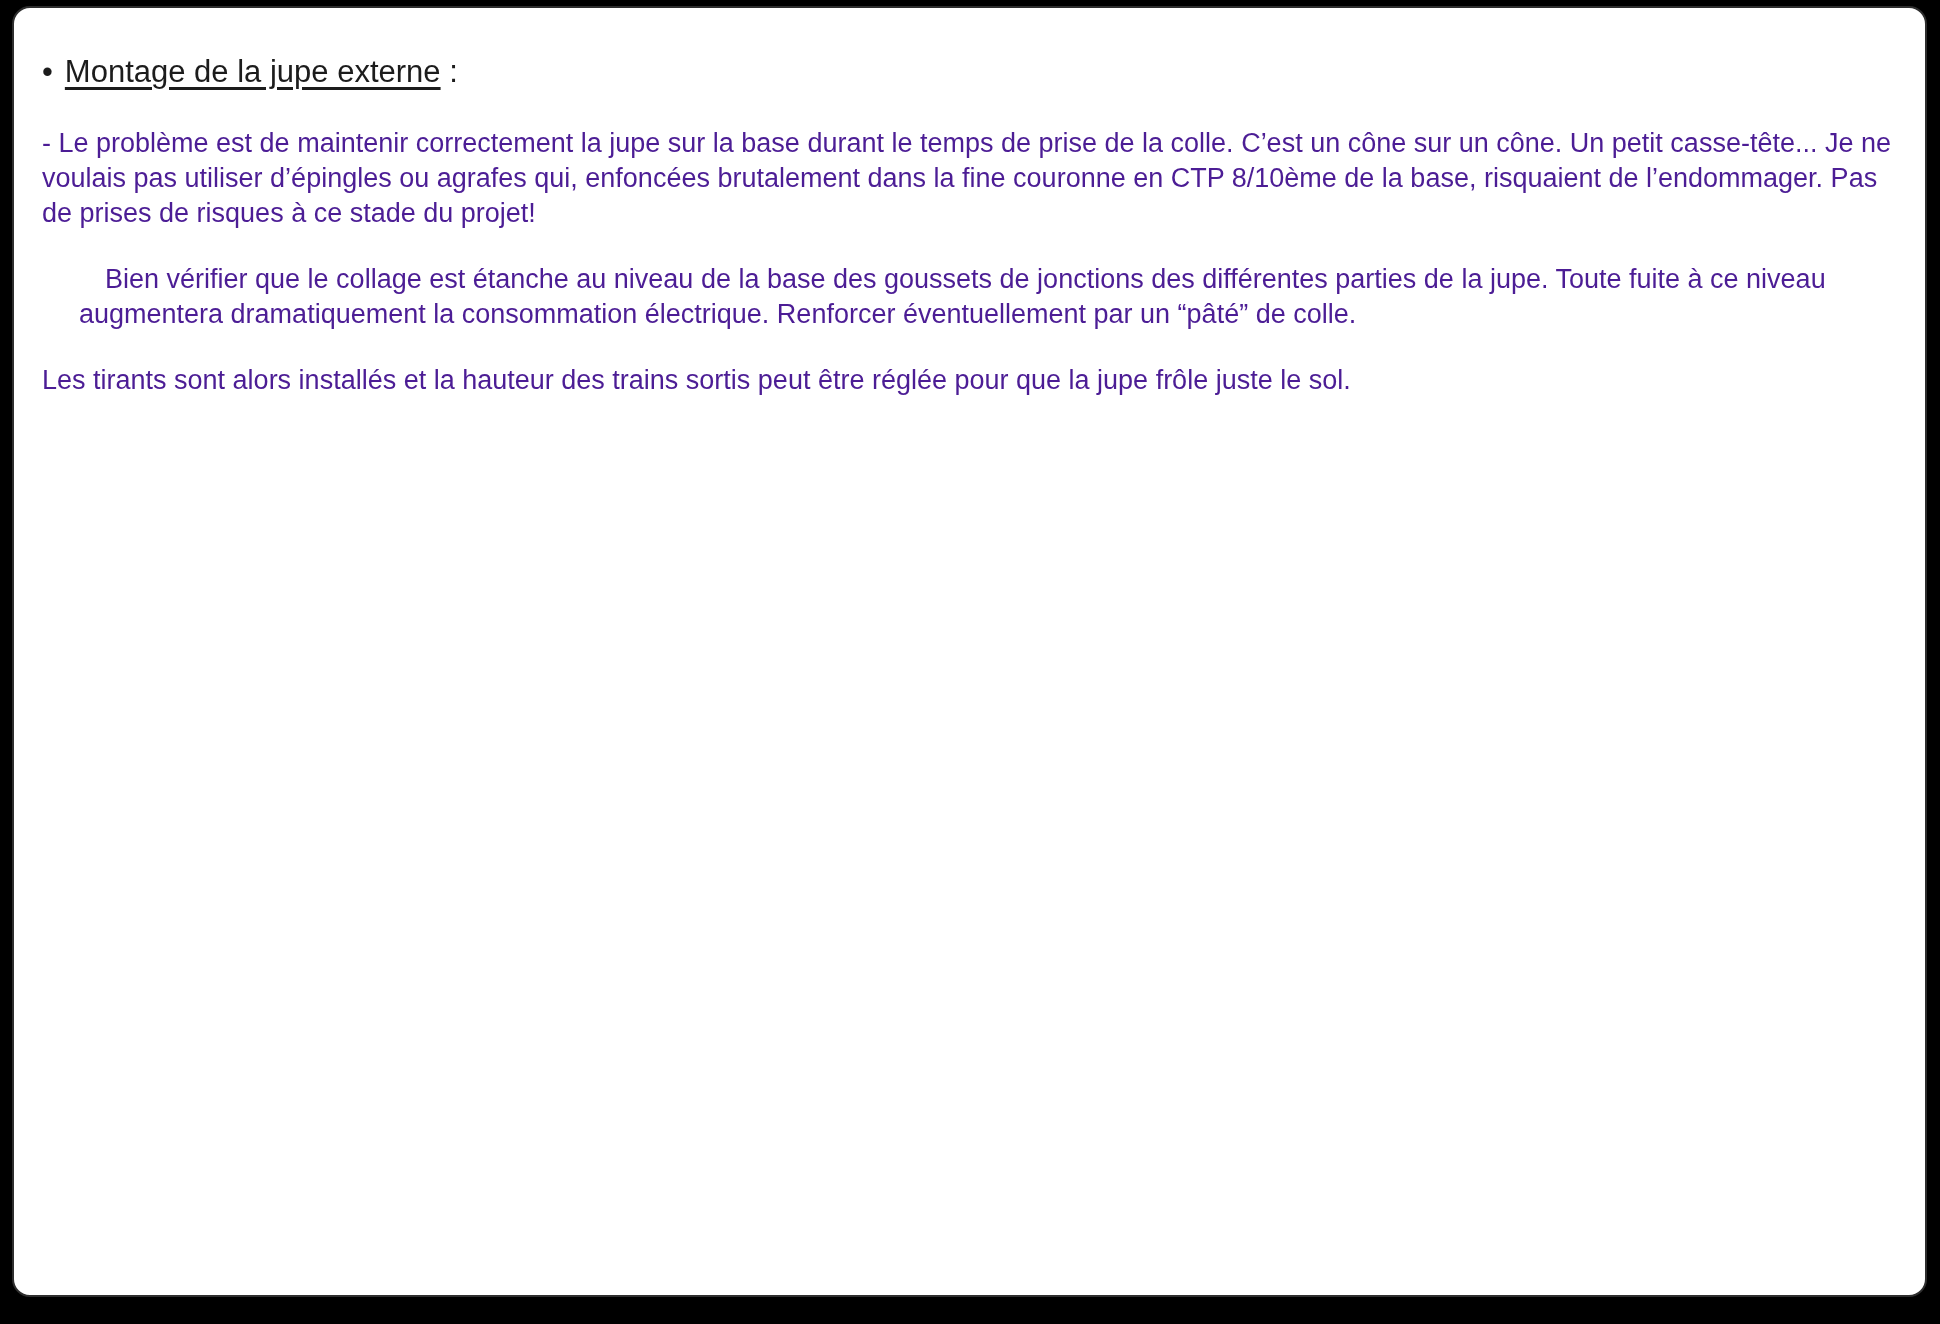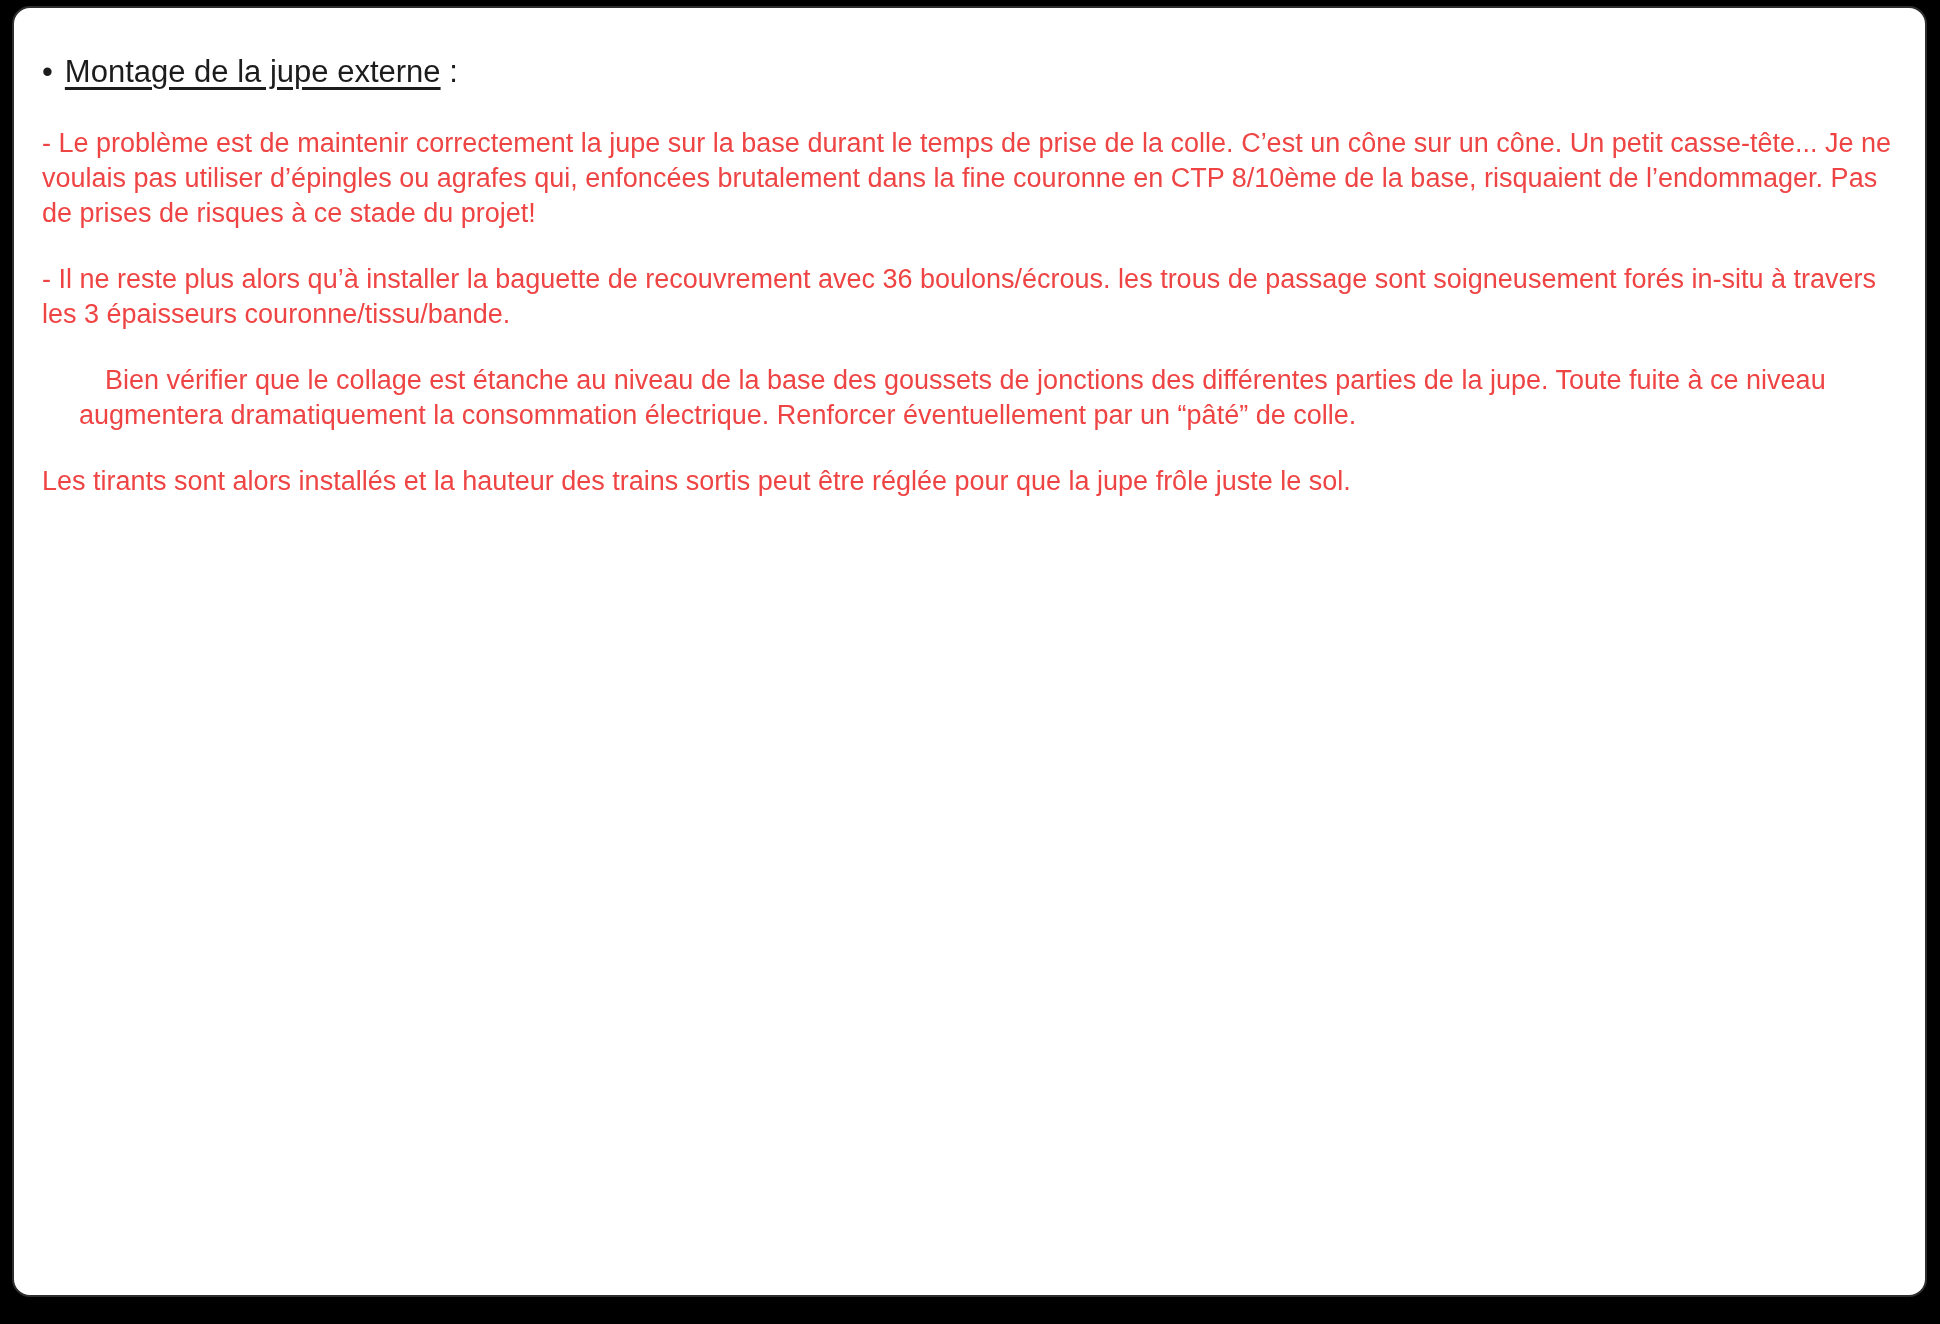--- a/index.html
+++ b/index.html
@@ -39,39 +39,38 @@
     margin-right: 12px;
   }
   .doc-title .title-text {
     text-decoration: underline;
     text-underline-offset: 5px;
   }
   .para {
     font-size: 27px;
     line-height: 35px;
     margin: 0 0 31px 0;
-    color: #ef4444;
+    color: #4c1d95;
     max-width: 1862px;
   }
   .para.indent-first {
     text-indent: 26px;
     margin-left: 37px;
   }
   .para.final-para {
   }
 </style>
 </head>
 <body>
 
 <div class="page">
 
   <h1 class="doc-title"><span class="bullet">•</span><span class="title-text">Montage de la jupe externe</span><span> :</span></h1>
 
   <p class="para">- Le problème est de maintenir correctement la jupe sur la base durant le temps de prise de la colle. C’est un cône sur un cône. Un petit casse-tête... Je ne voulais pas utiliser d’épingles ou agrafes qui, enfoncées brutalement dans la fine couronne en CTP 8/10ème de la base, risquaient de l’endommager. Pas de prises de risques à ce stade du projet!</p>
 
 
-  <p class="para">- Il ne reste plus alors qu’à installer la baguette de recouvrement avec 36 boulons/écrous. les trous de passage sont soigneusement forés in-situ à travers les 3 épaisseurs couronne/tissu/bande.</p>
 
   <p class="para indent-first">Bien vérifier que le collage est étanche au niveau de la base des goussets de jonctions des différentes parties de la jupe. Toute fuite à ce niveau augmentera dramatiquement la consommation électrique. Renforcer éventuellement par un “pâté” de colle.</p>
 
   <p class="para final-para">Les tirants sont alors installés et la hauteur des trains sortis peut être réglée pour que la jupe frôle juste le sol.</p>
 
 </div>
 
 </body></html>

